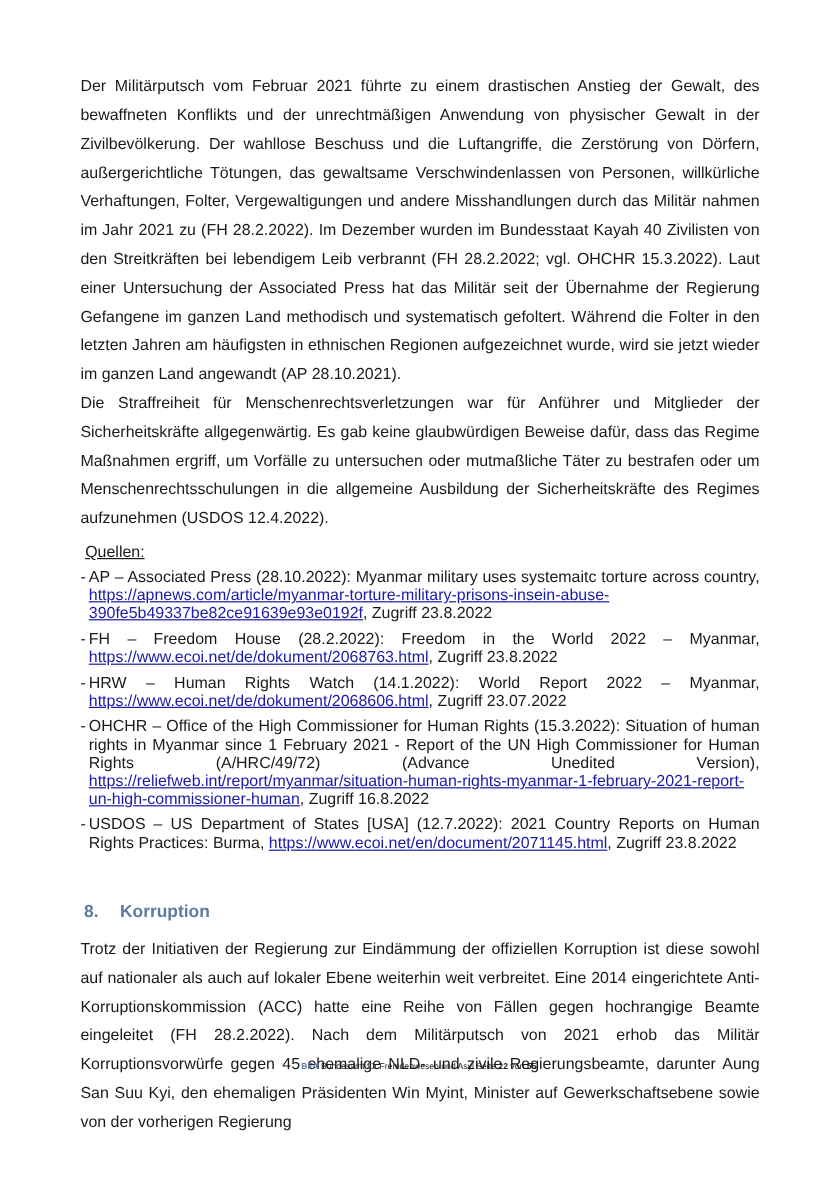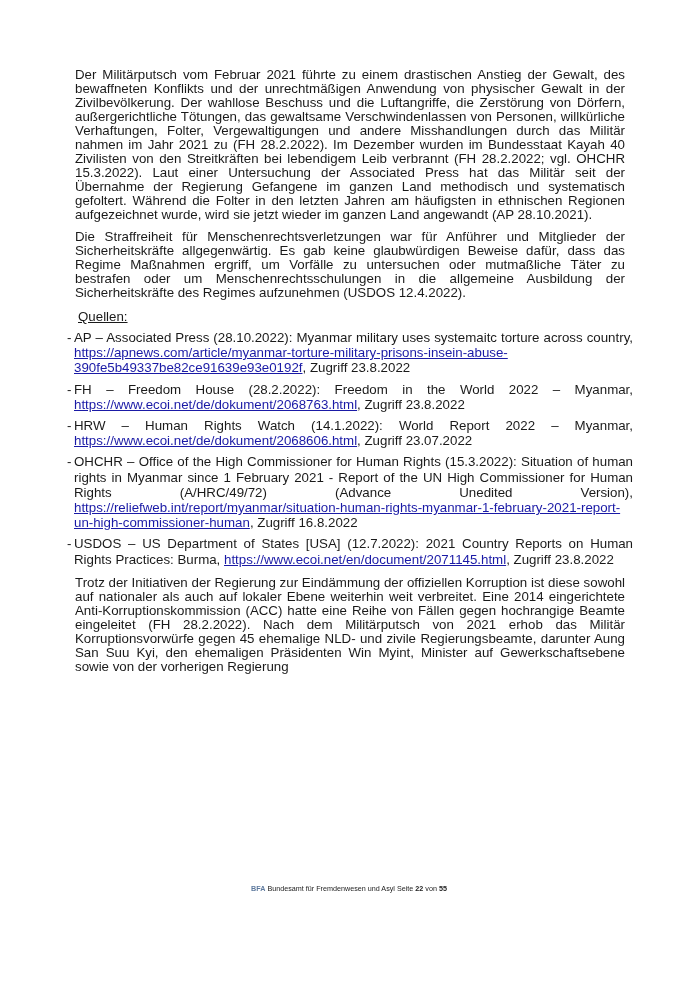--- a/index.html
+++ b/index.html
@@ -16,30 +16,30 @@
       color: #1a1a1a;
     }
     .page {
       position: absolute;
       left: 67px;
       top: 60px;
       width: 566px;
     }
     .para {
       font-size: 13.3px;
-      line-height: 14px;
+      line-height: 24px;
       text-align: justify;
       text-align-last: left;
-      margin: 8px;
+      margin: 0;
     }
     .sources-title {
       font-size: 13.3px;
       line-height: 18px;
       text-decoration: underline;
-      margin: 7px 0 4px 11px;
+      margin: 7px 0 4px 4px;
     }
     .src-list {
       list-style: none;
       margin: 0;
       padding: 0;
     }
     .src-item {
       position: relative;
       font-size: 13.3px;
       line-height: 15.2px;
@@ -110,19 +110,22 @@
       <span class="dash">-</span><span>HRW – Human Rights Watch (14.1.2022): World Report 2022 – Myanmar, </span><a href="#" title="https://www.ecoi.net/de/dokument/2068606.html">https://www.ecoi.net/de/dokument/2068606.html</a><span>, Zugriff 23.07.2022</span>
     </li>
     <li class="src-item">
       <span class="dash">-</span><span>OHCHR – Office of the High Commissioner for Human Rights (15.3.2022): Situation of human rights in Myanmar since 1 February 2021 - Report of the UN High Commissioner for Human Rights (A/HRC/49/72) (Advance Unedited Version), </span><a href="#" title="https://reliefweb.int/report/myanmar/situation-human-rights-myanmar-1-february-2021-report-un-high-commissioner-human">https://reliefweb.int/report/myanmar/situation-human-rights-myanmar-1-february-2021-report-un-high-commissioner-human</a><span>, Zugriff 16.8.2022</span>
     </li>
     <li class="src-item">
       <span class="dash">-</span><span>USDOS – US Department of States [USA] (12.7.2022):  2021 Country Reports on Human Rights Practices: Burma, </span><a href="#" title="https://www.ecoi.net/en/document/2071145.html">https://www.ecoi.net/en/document/2071145.html</a><span>, Zugriff 23.8.2022</span>
     </li>
   </ul>
 
+  <div class="heading">
+    <span class="num">8.</span><span>Korruption</span>
+  </div>
 
   <p class="para para-korr">Trotz der Initiativen der Regierung zur Eindämmung der offiziellen Korruption ist diese sowohl auf nationaler als auch auf lokaler Ebene weiterhin weit verbreitet. Eine 2014 eingerichtete Anti-Korruptionskommission (ACC) hatte eine Reihe von Fällen gegen hochrangige Beamte eingeleitet (FH 28.2.2022). Nach dem Militärputsch von 2021 erhob das Militär Korruptionsvorwürfe gegen 45 ehemalige NLD- und zivile Regierungsbeamte, darunter Aung San Suu Kyi, den ehemaligen Präsidenten Win Myint, Minister auf Gewerkschaftsebene sowie von der vorherigen Regierung</p>
 </div>
 
 <div class="footer">
   <span class="bfa">BFA</span><span> Bundesamt für Fremdenwesen und Asyl Seite </span><b>22</b><span> von </span><b>55</b>
 </div>
 
 </body></html>

